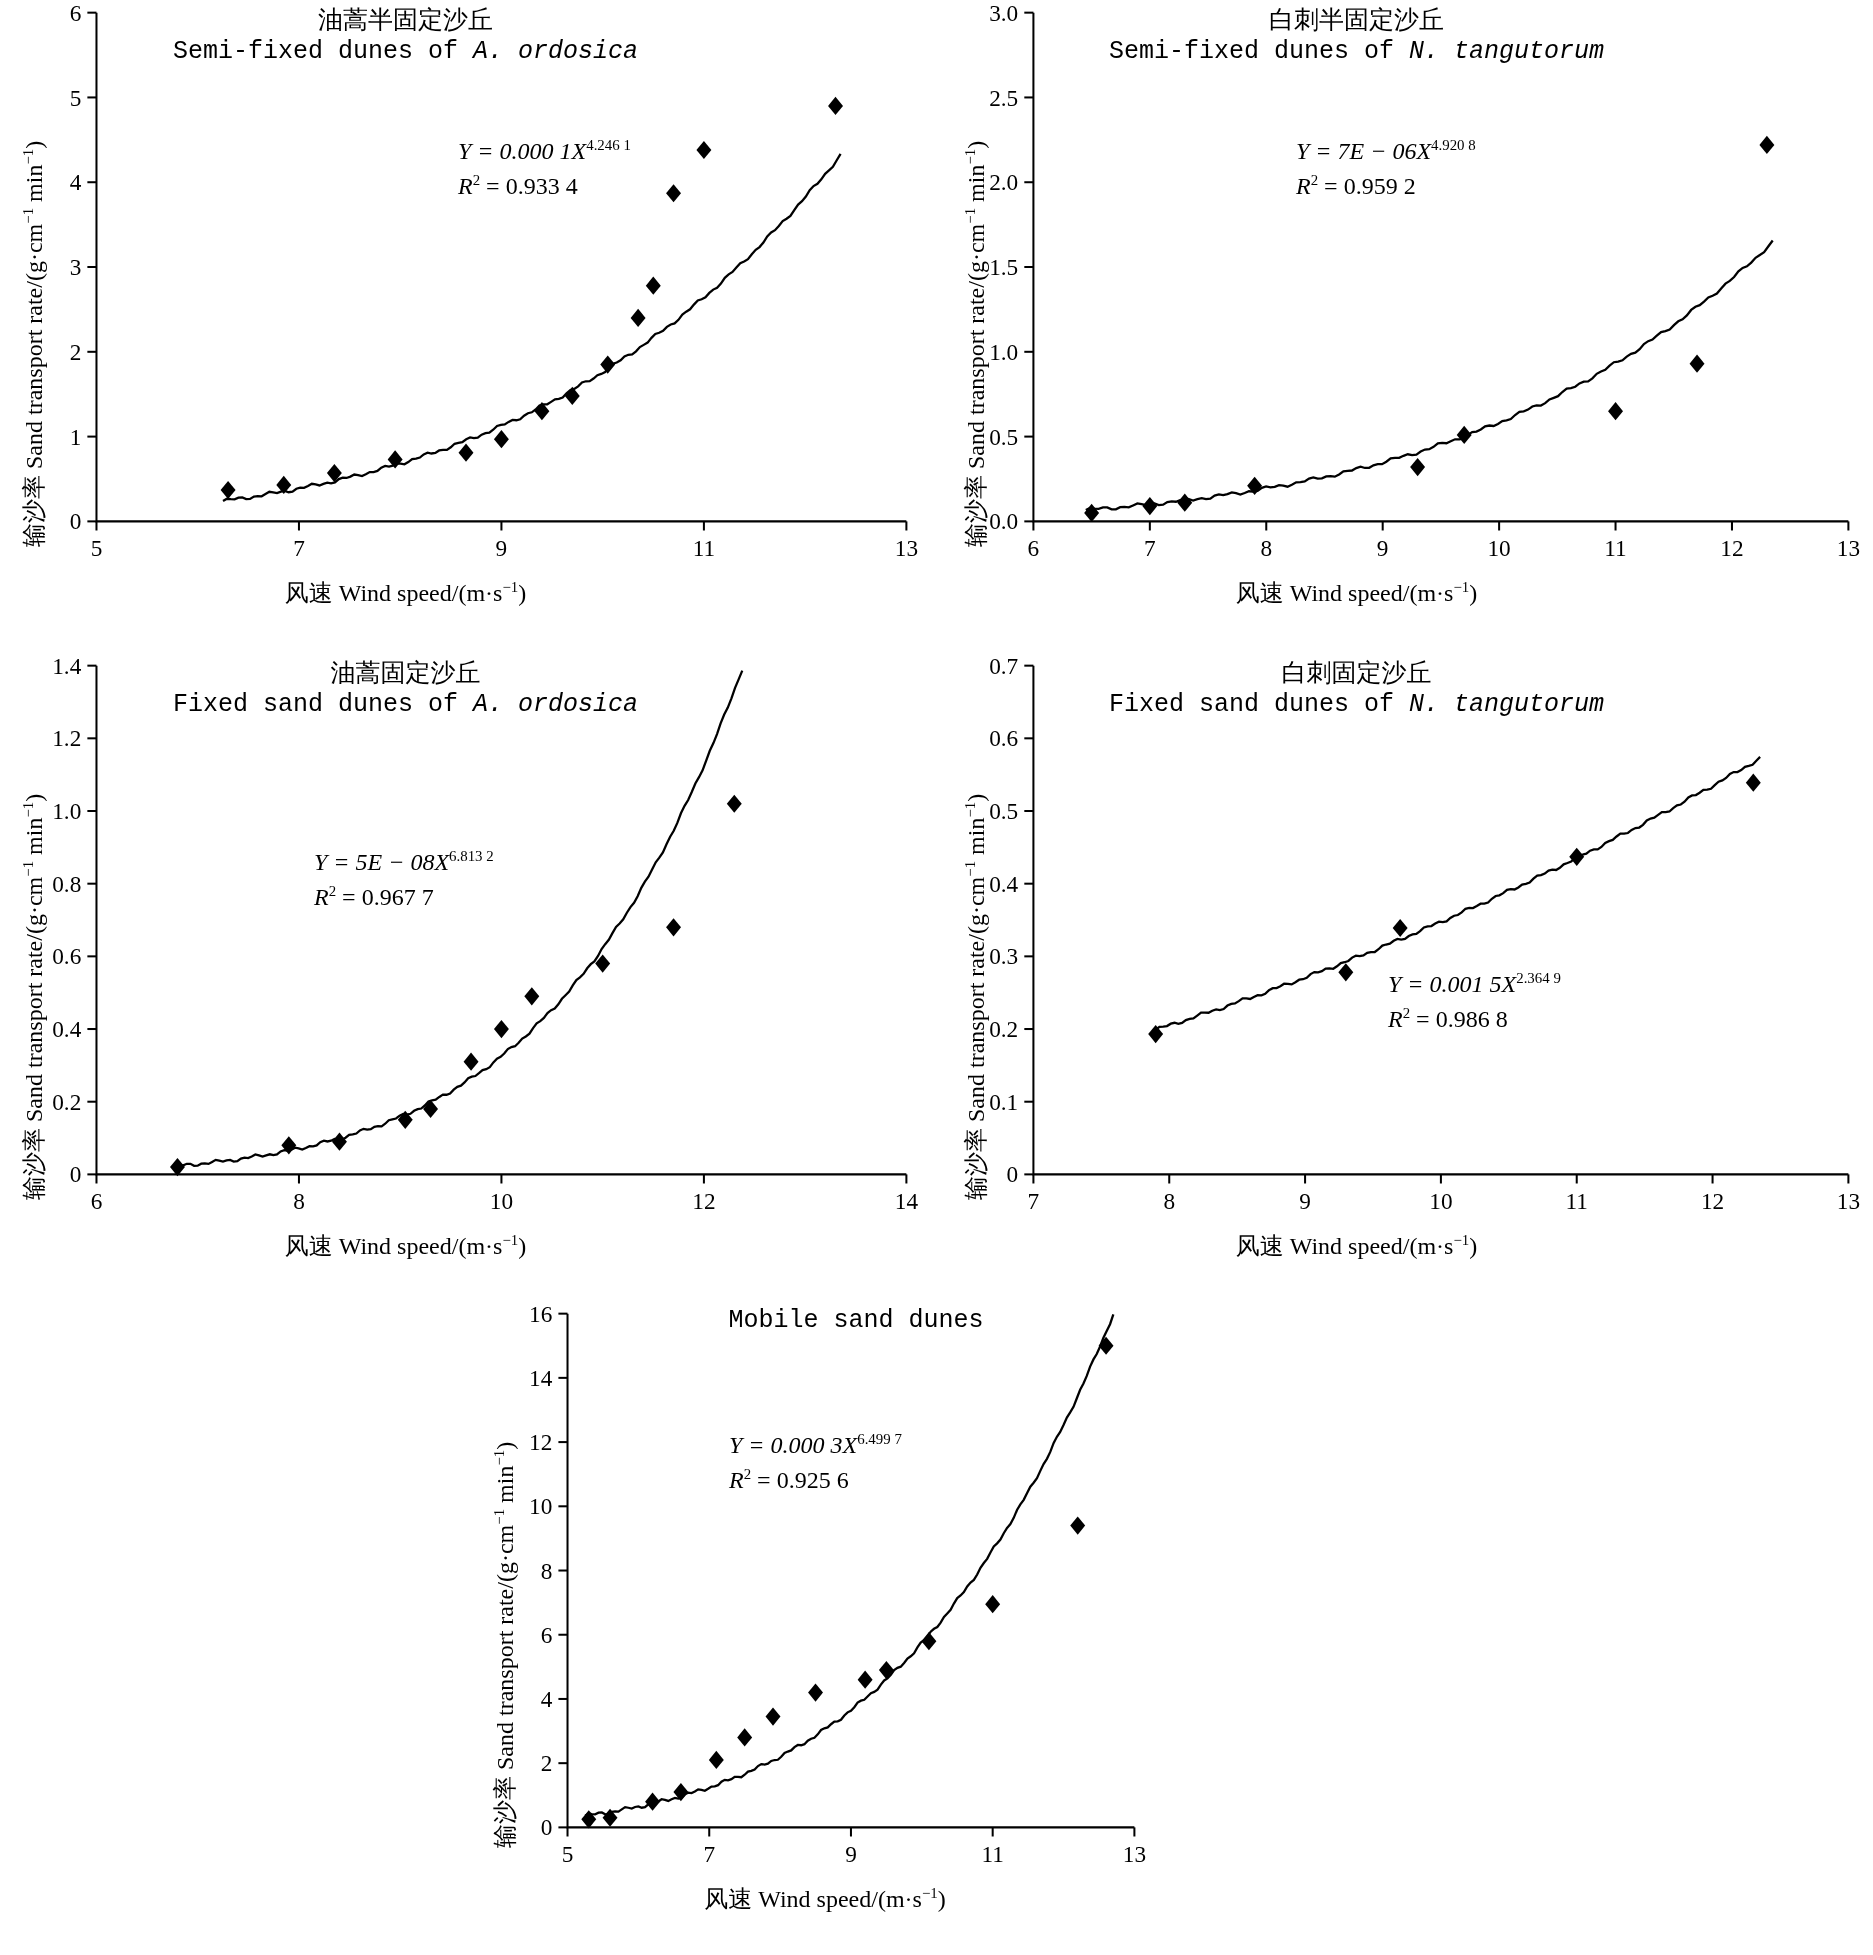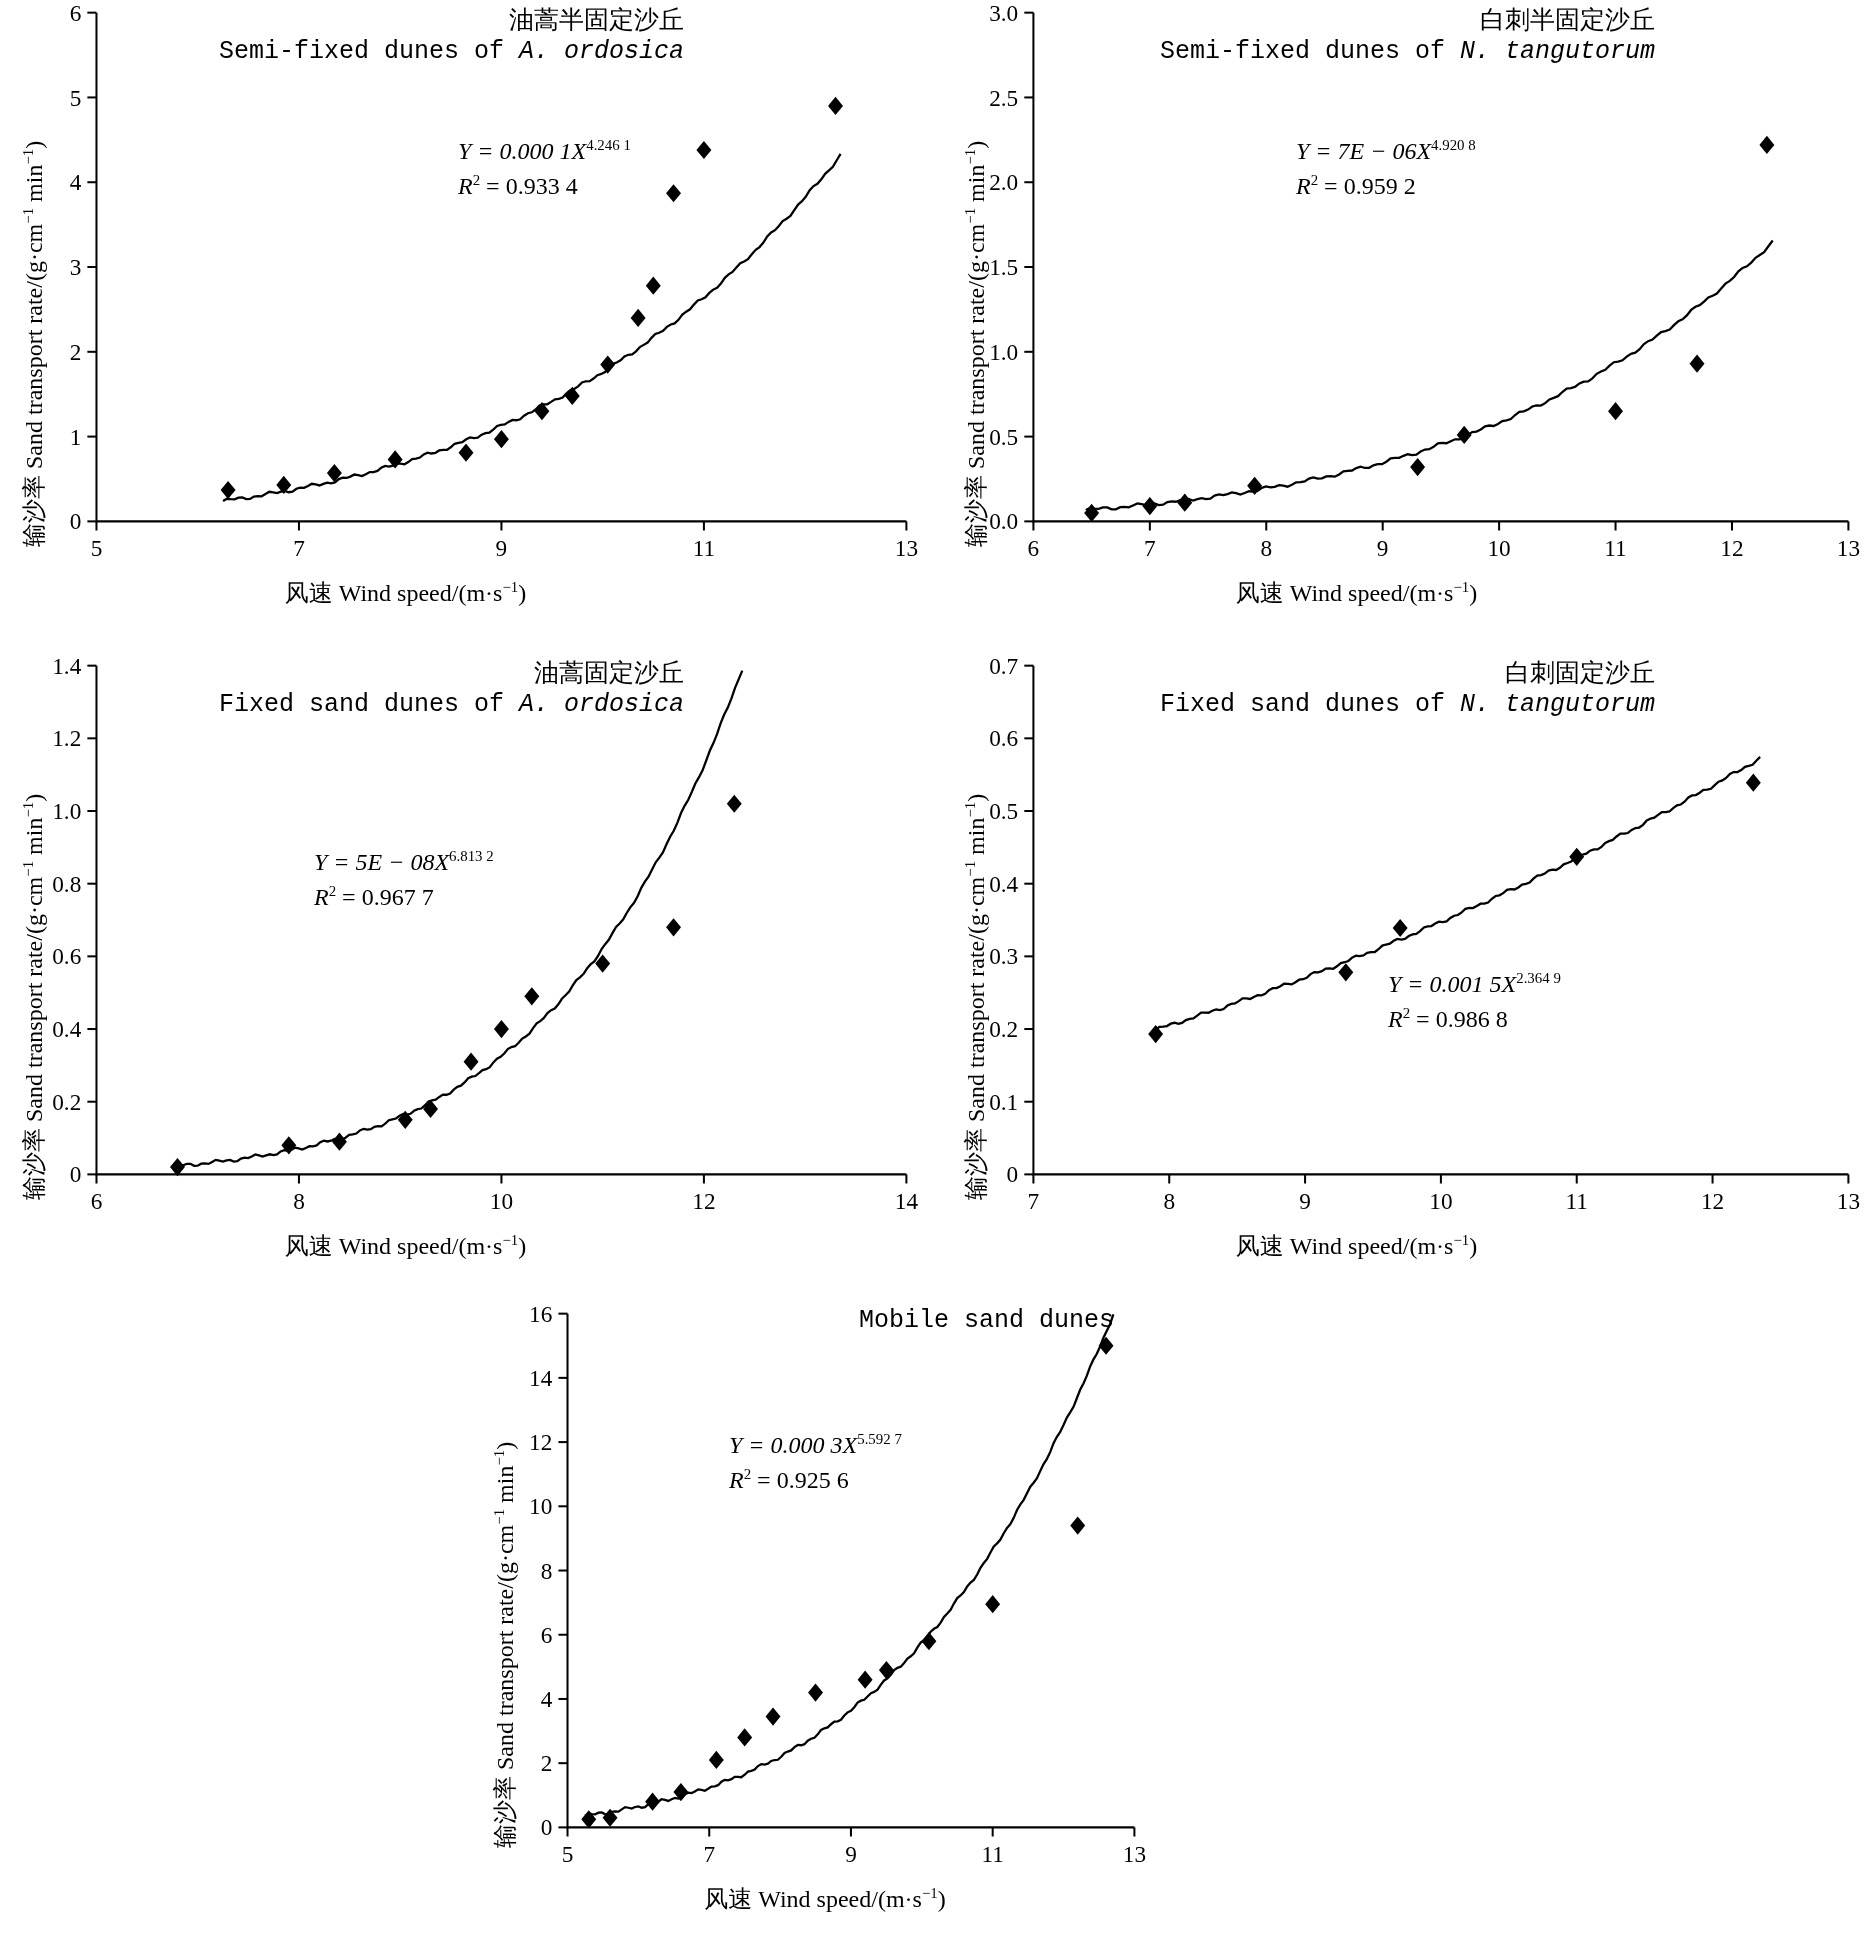--- a/index.html
+++ b/index.html
@@ -31,21 +31,21 @@
   .axis-line { stroke: #000; stroke-width: 4; fill: none; }
   .tick { stroke: #000; stroke-width: 4; }
   .curve { stroke: #000; stroke-width: 4.5; fill: none; }
   .ticklabel {
     font-family: "Liberation Serif", serif;
     font-size: 46px;
     fill: #000;
   }
   .title-block {
     position: absolute;
-    text-align: right;
+    text-align: center;
     font-size: 25px;
     line-height: 1.28;
   }
   .title-cn { font-family: "DejaVu Sans", sans-serif; font-size: 25px; }
   .title-en { font-family: Liberation Mono, monospace; font-size: 25px; }
   .title-en i { font-style: italic; }
   .eq-block {
     position: absolute;
     font-family: "Liberation Serif", serif;
     font-size: 24px;
@@ -361,21 +361,21 @@
   </div>
 
   <div class="panel" style="left:471px; top:1301px; width:932px; height:648px;">
     <div class="title-block" style="left:127px; top:4px; width:516px;">
       <div class="title-en">
         <span>Mobile sand dunes</span>
       </div>
     </div>
     <div class="eq-block" style="left:258px; top:127px;">
       <div>
-        <i>Y = 0.000 3X</i><sup>5.592 7</sup>
+        <i>Y = 0.000 3X</i><sup>6.499 7</sup>
       </div>
       <div>
         <i>R</i><sup>2</sup><span> = 0.925 6</span>
       </div>
     </div>
     <div class="ylabel" style="left:18px; top:547px;">
       <span class="cn">输沙率</span> Sand transport rate/(g·cm<sup>−1</sup> min<sup>−1</sup>)
     </div>
     <div class="xlabel" style="left:96px; top:582px; width:516px;">
       <span class="cn">风速</span> Wind speed/(m·s<sup>−1</sup>)

